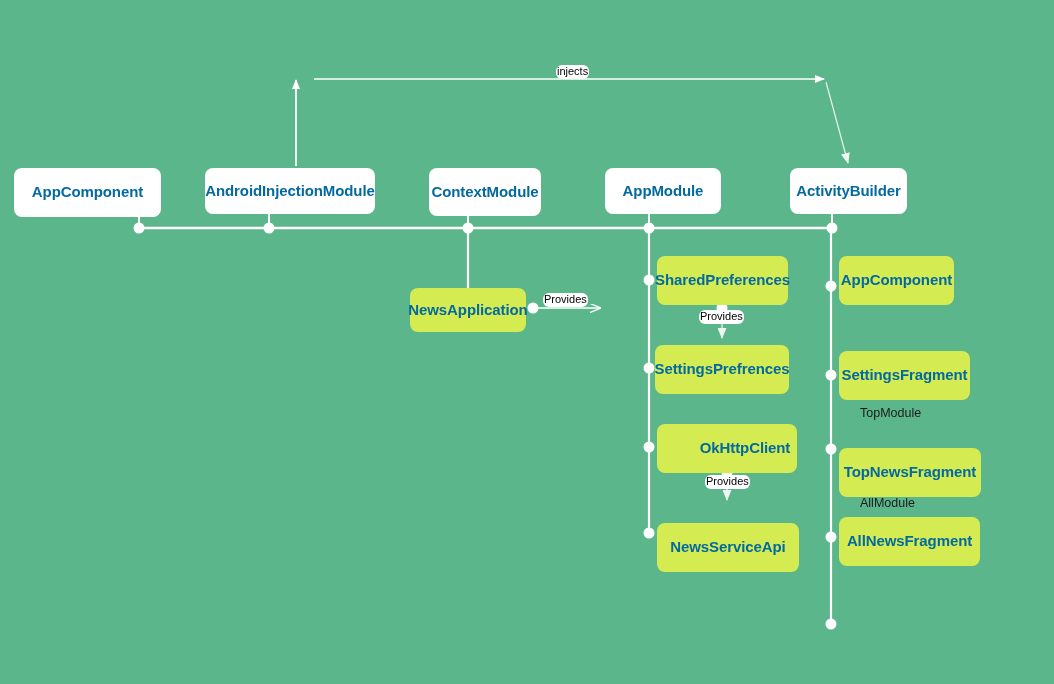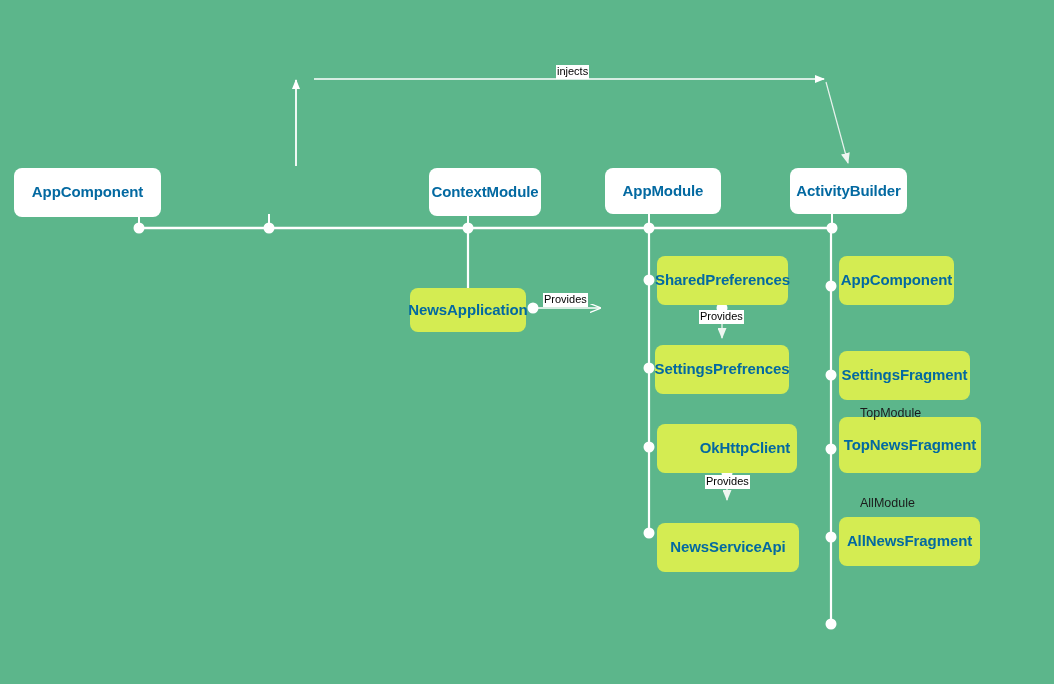--- a/index.html
+++ b/index.html
@@ -52,20 +52,21 @@
   .edge-label {
     position: absolute;
     background: #ffffff;
     color: #000000;
     font-size: 11px;
     font-weight: normal;
     line-height: 1.25;
     padding: 0px 1px;
     white-space: nowrap;
     font-family: "Liberation Sans", sans-serif;
+    border-radius: 6px;
   }
   .plain-label {
     position: absolute;
     color: #1b1b1b;
     font-size: 12.5px;
     font-weight: normal;
     white-space: nowrap;
     font-family: "Liberation Sans", sans-serif;
   }
 </style>
@@ -132,20 +133,23 @@
         <circle cx="831" cy="375" r="5.5" fill="#ffffff"></circle>
         <circle cx="831" cy="449" r="5.5" fill="#ffffff"></circle>
         <circle cx="831" cy="537" r="5.5" fill="#ffffff"></circle>
         <circle cx="831" cy="624" r="5.5" fill="#ffffff"></circle>
       </g>
   </svg>
 
   <div class="node white" id="n-top-0" style="left: 14px; top: 168px; width: 147px; height: 49px;">
     <span>AppComponent</span>
   </div>
+  <div class="node white" id="n-top-1" style="left: 205px; top: 168px; width: 170px; height: 46px;">
+    <span>AndroidInjectionModule</span>
+  </div>
   <div class="node white" id="n-top-2" style="left: 429px; top: 168px; width: 112px; height: 48px;">
     <span>ContextModule</span>
   </div>
   <div class="node white" id="n-top-3" style="left: 605px; top: 168px; width: 116px; height: 46px;">
     <span>AppModule</span>
   </div>
   <div class="node white" id="n-top-4" style="left: 790px; top: 168px; width: 117px; height: 46px;">
     <span>ActivityBuilder</span>
   </div>
 
@@ -163,21 +167,21 @@
   </div>
   <div class="node lime" id="n-prov-4" style="left: 657px; top: 507px; width: 142px; height: 49px; margin-top: 16px;">
     <span>NewsServiceApi</span>
   </div>
   <div class="node lime" id="n-prov-5" style="left: 839px; top: 256px; width: 115px; height: 49px;">
     <span>AppComponent</span>
   </div>
   <div class="node lime" id="n-prov-6" style="left: 839px; top: 351px; width: 131px; height: 49px;">
     <span>SettingsFragment</span>
   </div>
-  <div class="node lime" id="n-prov-7" style="left: 839px; top: 417px; width: 142px; height: 56px;">
+  <div class="node lime" id="n-prov-7" style="left: 839px; top: 448px; width: 142px; height: 49px;">
     <span>TopNewsFragment</span>
   </div>
   <div class="node lime" id="n-prov-8" style="left: 839px; top: 517px; width: 141px; height: 49px;">
     <span>AllNewsFragment</span>
   </div>
 
   <div class="edge-label" id="e-lab-0" style="left: 556px; top: 65px;">injects</div>
   <div class="edge-label" id="e-lab-1" style="left: 543px; top: 293px;">Provides</div>
   <div class="edge-label" id="e-lab-2" style="left: 699px; top: 310px;">Provides</div>
   <div class="edge-label" id="e-lab-3" style="left: 705px; top: 475px;">Provides</div>

